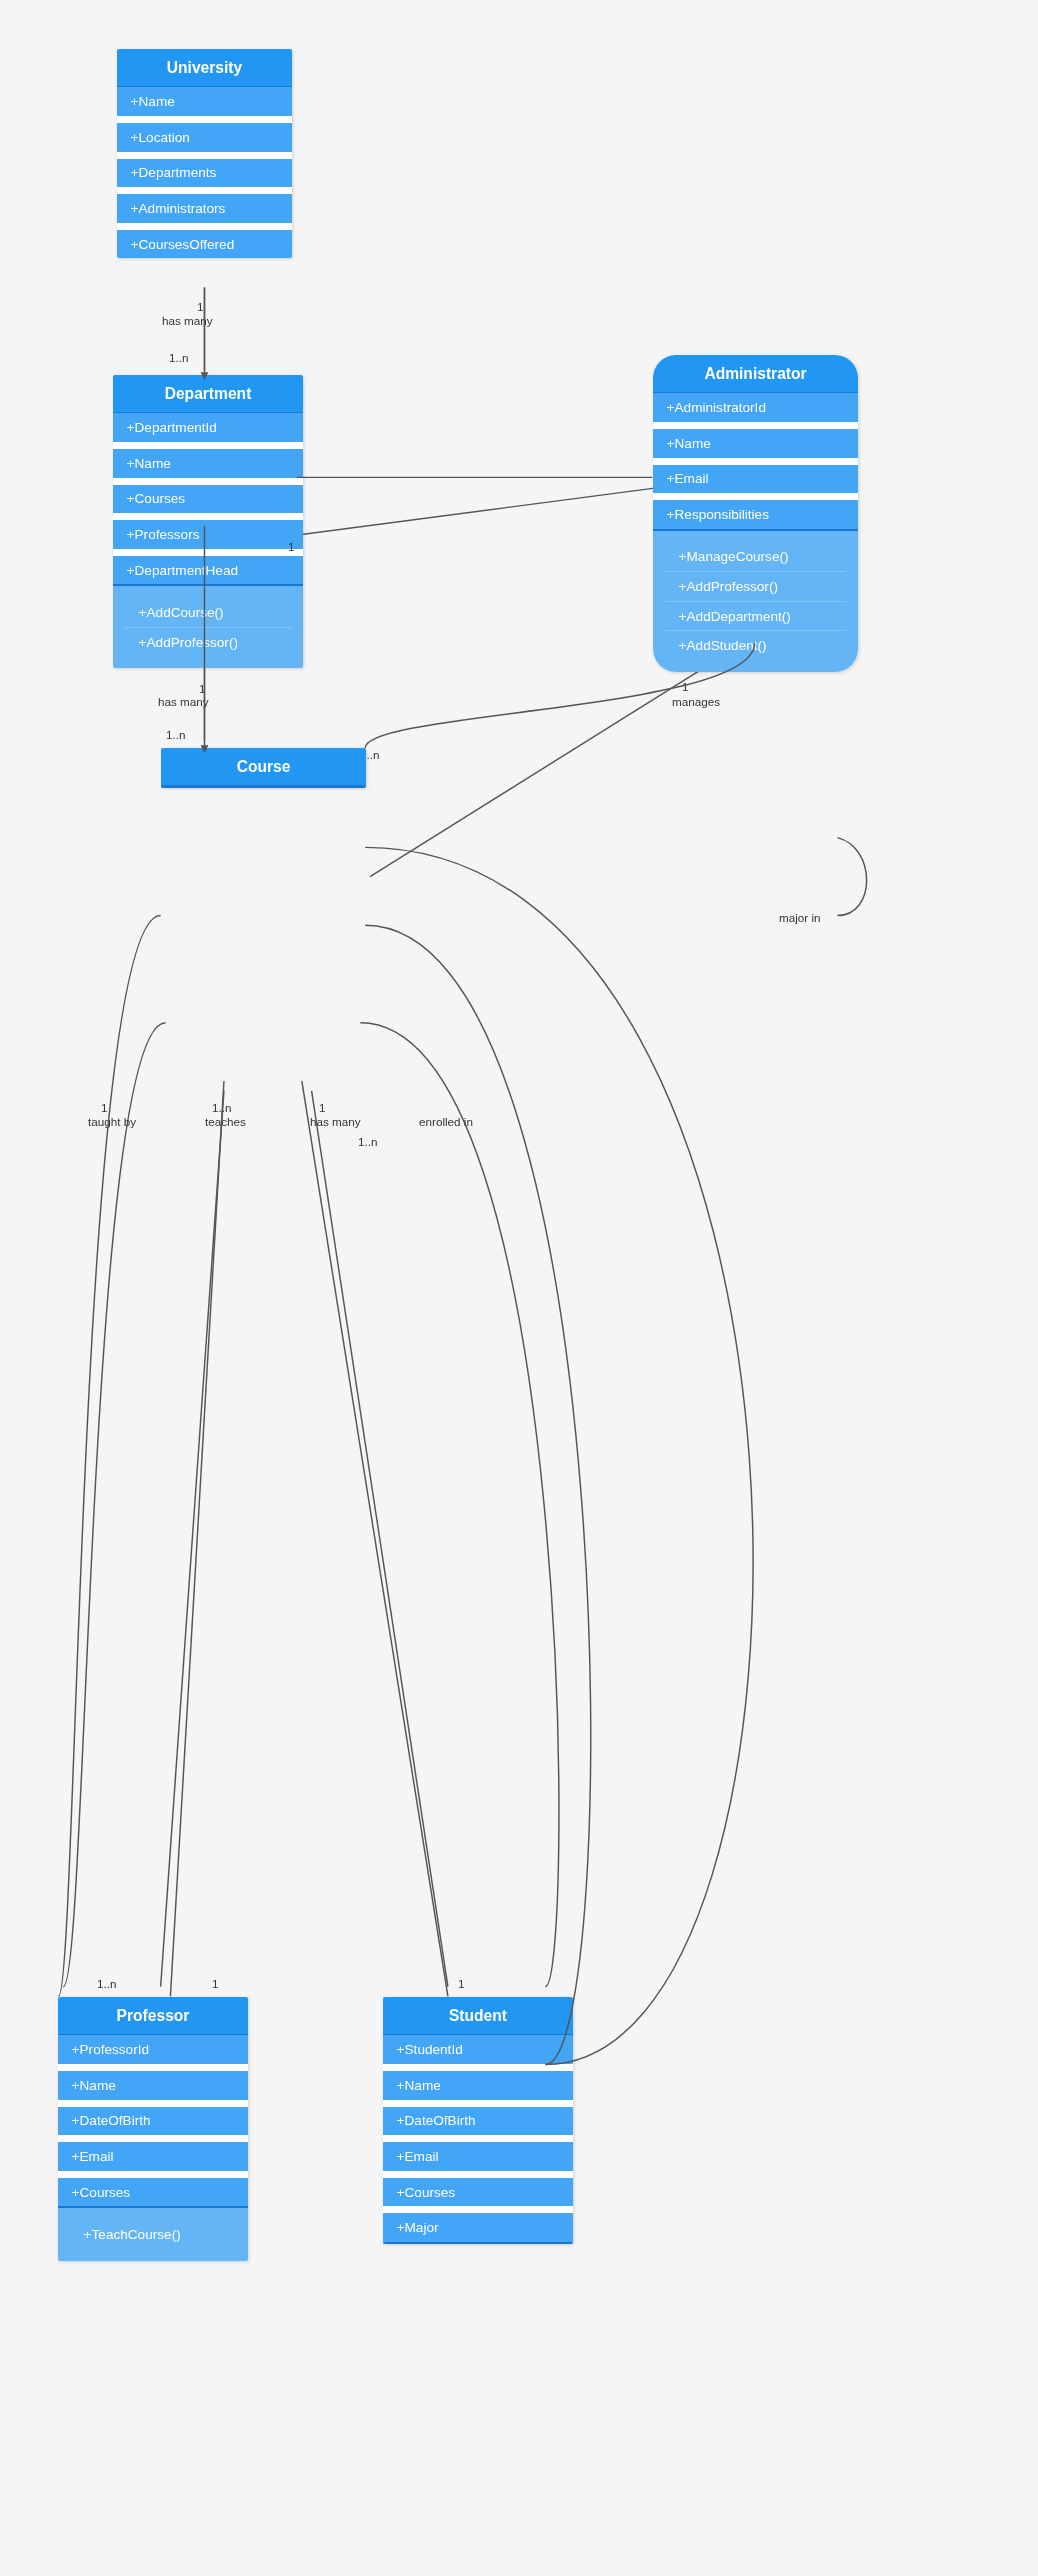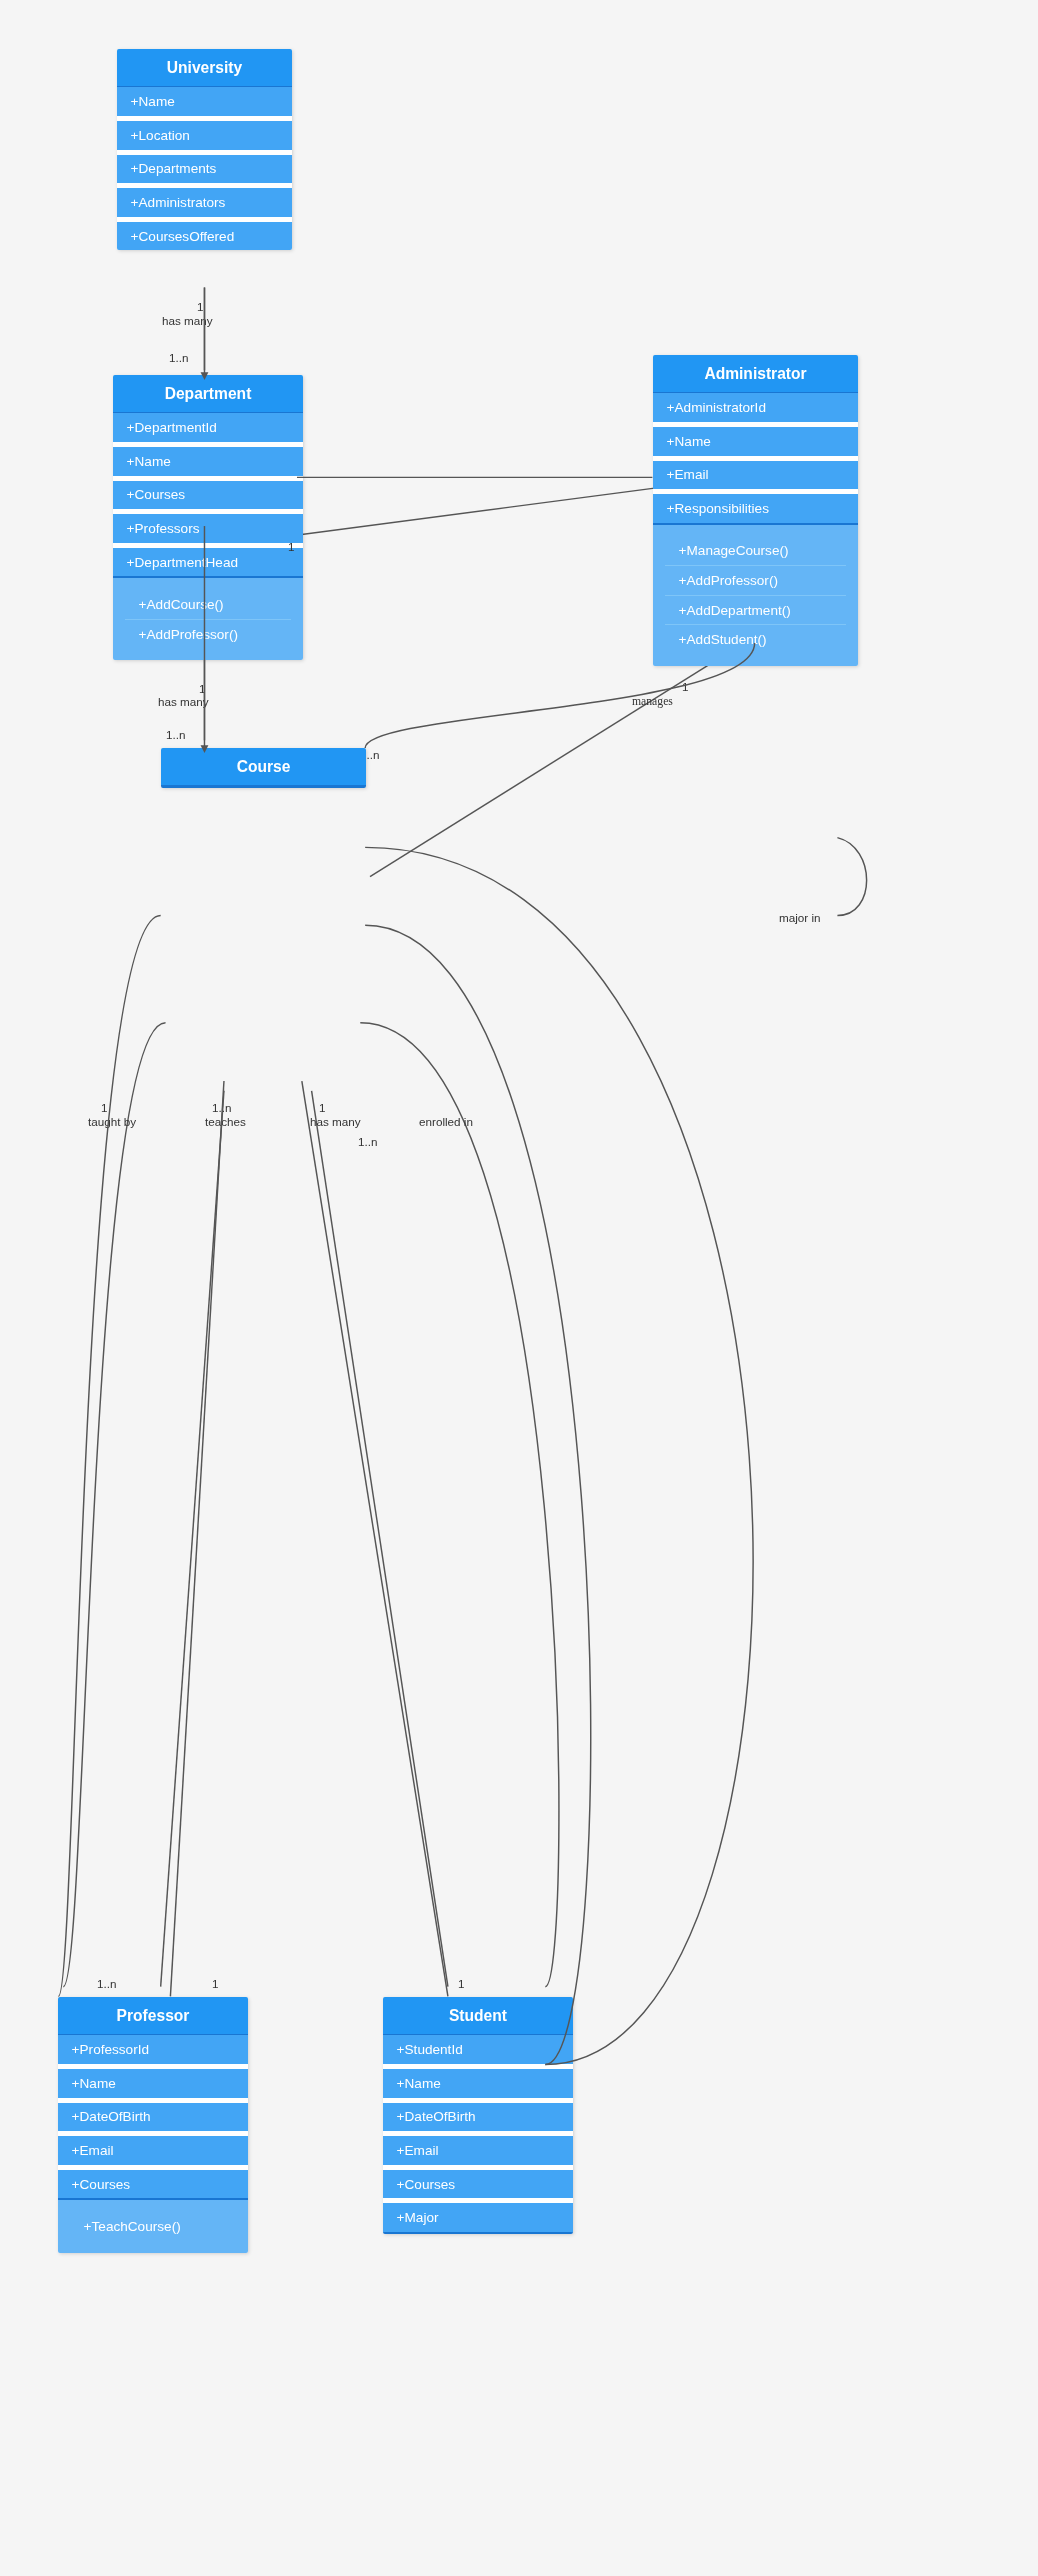--- a/index.html
+++ b/index.html
@@ -32,21 +32,21 @@
       border-bottom: 1px solid #1976D2;
     }
     .uml-attrs {
       background: #42A5F5;
       padding: 0;
     }
     .uml-attr {
       color: white;
       font-size: 13.6px;
       padding: 6.8px 13.6px;
-      border-bottom: 5px solid #ffffff;
+      border-bottom: 7px solid #ffffff;
     }
     .uml-methods {
       background: #64B5F6;
       padding: 12px;
     }
     .uml-method {
       color: white;
       font-size: 13.6px;
       padding: 6.8px 13.6px;
       border-bottom: 1px solid #7ec5f8;
@@ -125,21 +125,21 @@
       <div class="uml-attr">+Professors</div>
       <div class="uml-attr">+DepartmentHead</div>
     </div>
     <div class="divider"></div>
     <div class="uml-methods">
       <div class="uml-method">+AddCourse()</div>
       <div class="uml-method">+AddProfessor()</div>
     </div>
   </div>
 
-  <div class="uml-class" style="left:653px; top:355px; width:205px;">
+  <div class="uml-class" style="left:653px; top:355px; width:205px;border-radius:23px;">
     <div class="uml-header">Administrator</div>
     <div class="uml-attrs">
       <div class="uml-attr">+AdministratorId</div>
       <div class="uml-attr">+Name</div>
       <div class="uml-attr">+Email</div>
       <div class="uml-attr">+Responsibilities</div>
     </div>
     <div class="divider"></div>
     <div class="uml-methods">
       <div class="uml-method">+ManageCourse()</div>
@@ -147,21 +147,21 @@
       <div class="uml-method">+AddDepartment()</div>
       <div class="uml-method">+AddStudent()</div>
     </div>
   </div>
 
   <div class="label" style="left:199px; top:682px;">1</div>
   <div class="label" style="left:158px; top:695px;">has many</div>
   <div class="label" style="left:166px; top:728px;">1..n</div>
 
   <div class="label" style="left:682px; top:680px;">1</div>
-  <div class="label" style="left:632px; top:695px;font-family:Liberation Serif, serif;">manages</div>
+  <div class="label" style="left:672px; top:695px;">manages</div>
 
   <div class="label" style="left:360px; top:748px;">1..n</div>
 
   <div class="label" style="left:288px; top:540px;">1</div>
 
   <div class="uml-class" style="left:161px; top:748px; width:205px;">
     <div class="uml-header">Course</div>
     <div class="divider"></div>
   </div>
 

